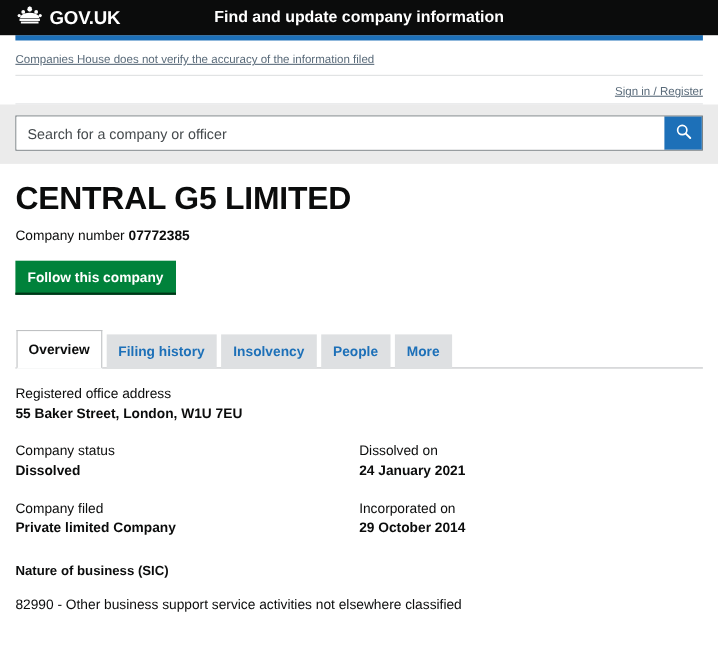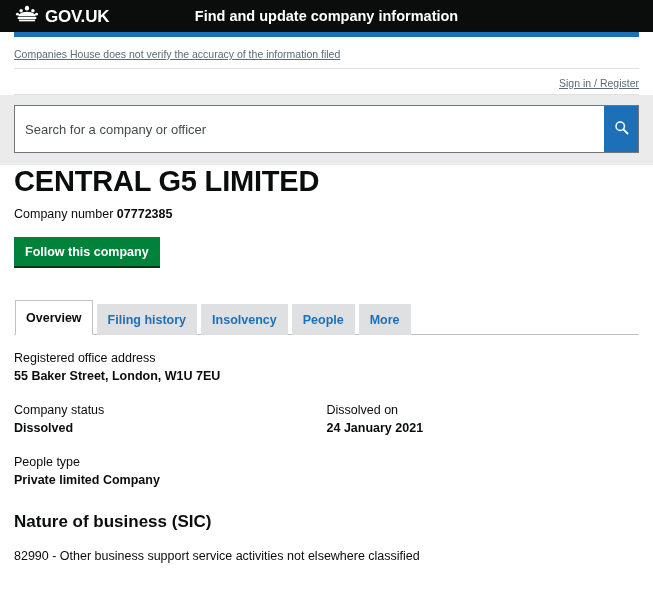--- a/index.html
+++ b/index.html
@@ -85,21 +85,21 @@
   }
 
   
   .search-band {
     background: #ebebeb;
     padding: 10px 14px 12px 14px;
   }
   .search-box {
     display: flex;
     width: 100%;
-    height: 48px;
+    height: 32px;
     border: 1px solid #6f777b;
     background: #ffffff;
   }
   .search-input {
     flex: 1 1 auto;
     border: none;
     outline: none;
     padding: 0 10px;
     font-family: "Liberation Sans", sans-serif;
     font-size: 13px;
@@ -121,21 +121,21 @@
 
   
   .main {
     padding: 0 14px;
     background: #ffffff;
   }
   .company-name {
     font-size: 29px;
     font-weight: bold;
     color: #0b0c0c;
-    margin: 1px 0 0 0;
+    margin: 17px 0 0 0;
     letter-spacing: -0.2px;
     line-height: 1.1;
   }
   .company-number {
     font-size: 12.5px;
     color: #0b0c0c;
     margin: 9px 0 0 0;
   }
   .company-number strong { font-weight: bold; }
 
@@ -199,21 +199,21 @@
     color: #0b0c0c;
     margin-bottom: 4px;
   }
   .detail-value {
     font-size: 12.5px;
     font-weight: bold;
     color: #0b0c0c;
   }
 
   .sic-heading {
-    font-size: 17px;
+    font-size: 12px;
     font-weight: bold;
     color: #0b0c0c;
     margin: 25px 0 0 0;
   }
   .sic-item {
     font-size: 12.5px;
     color: #0b0c0c;
     margin-top: 17px;
   }
 </style>
@@ -306,22 +306,26 @@
         <div class="detail-value">Dissolved</div>
       </div>
       <div class="detail-col">
         <div class="detail-label">Dissolved on</div>
         <div class="detail-value">24 January 2021</div>
       </div>
     </div>
 
     <div class="detail-row">
       <div class="detail-col">
-        <div class="detail-label">People type</div>
+        <div class="detail-label">Company filed</div>
         <div class="detail-value">Private limited Company</div>
+      </div>
+      <div class="detail-col">
+        <div class="detail-label">Incorporated on</div>
+        <div class="detail-value">29 October 2014</div>
       </div>
     </div>
 
   </div>
 
   
   <h2 class="sic-heading">Nature of business (SIC)</h2>
   <div class="sic-item">82990 - Other business support service activities not elsewhere classified</div>
 
 </div>

